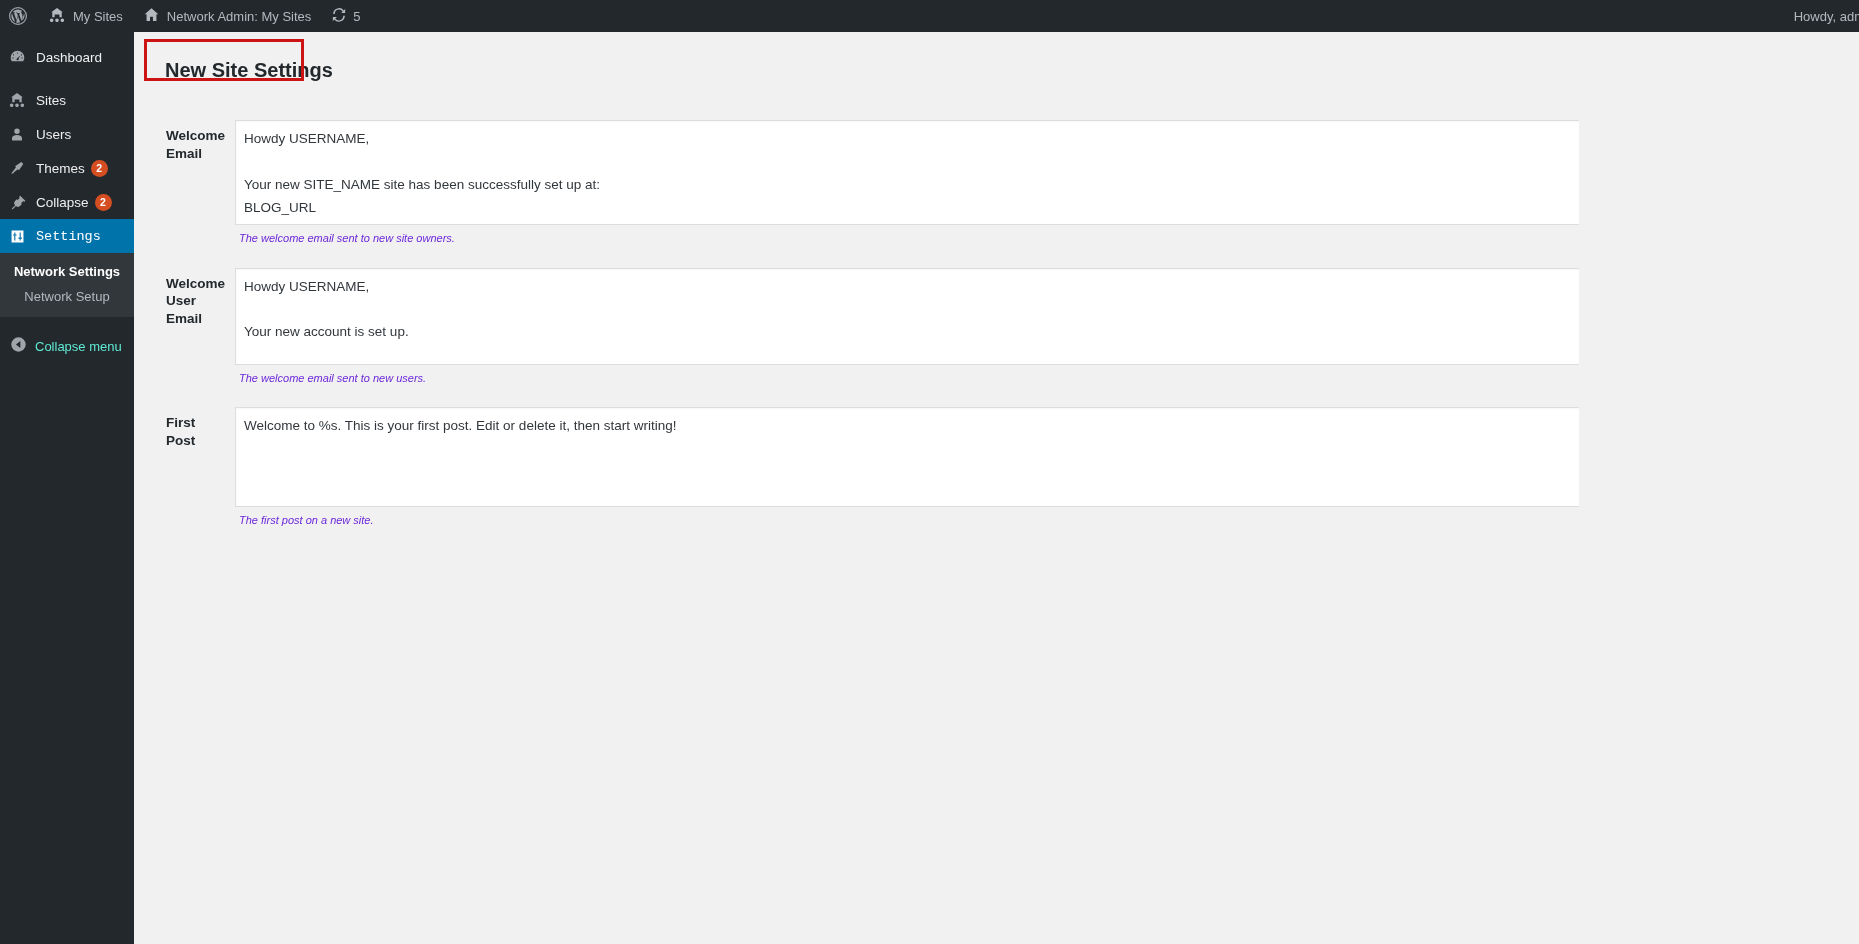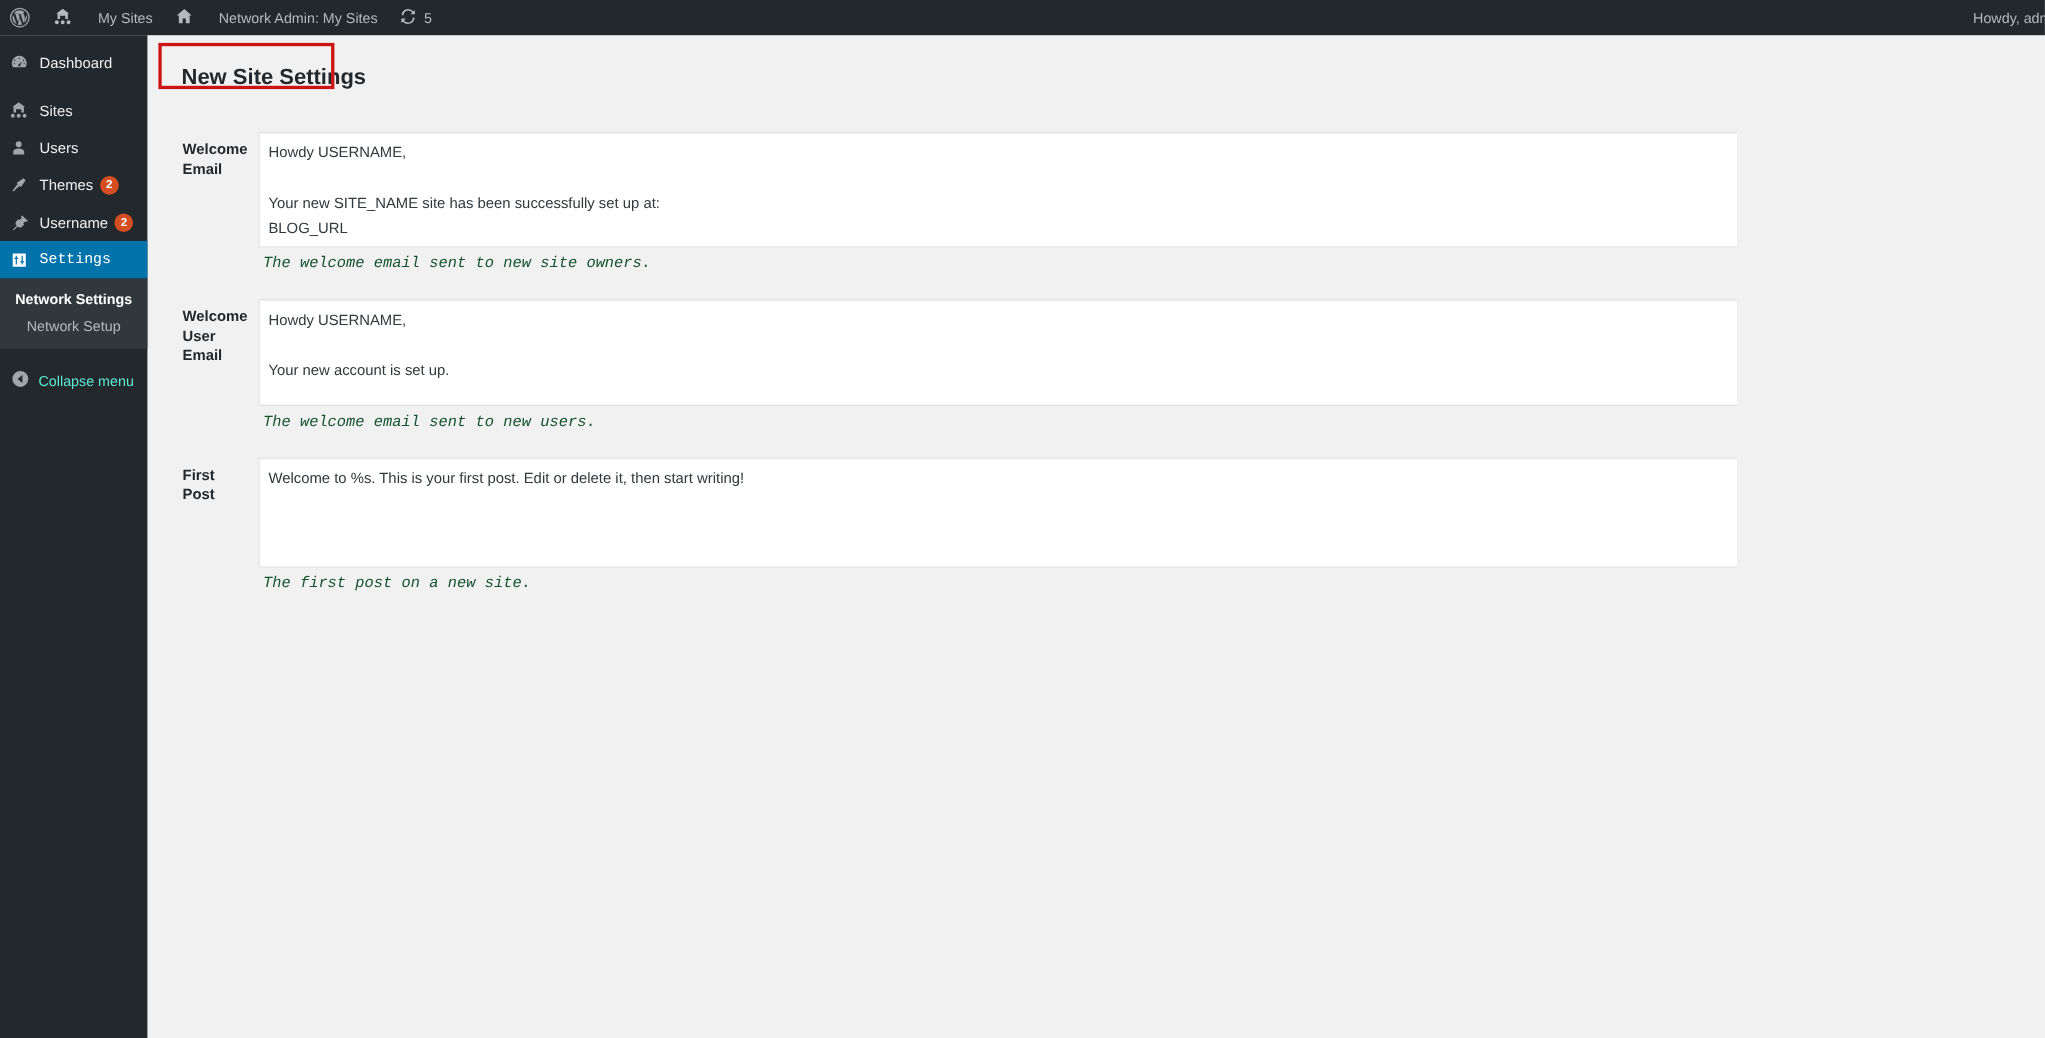--- a/index.html
+++ b/index.html
@@ -16,21 +16,21 @@
   #adminbar {
     position: absolute; top: 0; left: 0;
     width: 1859px; height: 32px;
     background: #23282d;
     color: #b4b9be;
     font-size: 13px;
     display: flex; align-items: center;
     z-index: 50;
   }
   .ab-item {
-    display: flex; align-items: center; gap: 23px;
+    display: flex; align-items: center; gap: 7px;
     height: 32px; padding: 0 10px;
     color: #b4b9be; cursor: pointer; white-space: nowrap;
   }
   .ab-item:first-child { padding-left: 8px; }
   .ab-logo svg { display: block; }
   .ab-spacer { flex: 1 1 auto; }
   .ab-right {
     margin-right: -14px;
     color: #b4b9be;
     font-size: 13px;
@@ -198,25 +198,24 @@
   }
   .resize-grip {
     position: absolute;
     right: 2px; bottom: 2px;
     width: 9px; height: 9px;
     color: #b5b5b5;
     font-size: 9px; line-height: 9px;
   }
   p.description {
     margin: 5px 0 0 4px;
-    font-size: 14px;
+    font-size: 11px;
     font-style: italic;
-    color: #14532d;
+    color: #6d28d9;
     line-height: 1.5;
-    font-family: Liberation Mono, monospace;
   }
 </style>
 </head>
 <body>
 
 <div id="adminbar">
   <div class="ab-item ab-logo">
     <span>
       <svg width="20" height="20" viewBox="0 0 20 20" fill="#a0a5aa">
         <path d="M10 1a9 9 0 100 18 9 9 0 000-18zm0 1.2a7.8 7.8 0 110 15.6 7.8 7.8 0 010-15.6zM3.4 10a6.6 6.6 0 003.72 5.94L3.94 7.3A6.56 6.56 0 003.4 10zm11.06-.33c0-.82-.3-1.39-.55-1.83-.34-.55-.66-1.01-.66-1.56 0-.61.46-1.18 1.12-1.18h.09A6.58 6.58 0 0010 3.4a6.6 6.6 0 00-5.5 2.96h.42c.7 0 1.78-.09 1.78-.09.36-.02.4.51.04.55 0 0-.36.05-.77.07l2.44 7.26 1.47-4.4-1.05-2.86c-.36-.02-.7-.07-.7-.07-.36-.02-.32-.57.04-.55 0 0 1.1.09 1.76.9.7 0 1.78-.09 1.78-.09.36-.02.4.51.04.55 0 0-.36.05-.77.07l2.42 7.2.67-2.23c.29-.93.51-1.6.51-2.17zm-4.34.92l-2.01 5.84a6.61 6.61 0 004.06-.1.6.6 0 01-.05-.1l-2-5.64zm5.7-3.76c.3.53.05 1.42-.2 2.3l-1.97 5.7A6.6 6.6 0 0016.6 10c0-1.13-.29-2.2-.79-3.13z"></path>
@@ -297,21 +296,21 @@
       <span>Themes</span>
       <span class="badge">2</span>
     </div>
 
     <div class="menu-item">
       <span class="mi-icon">
         <svg width="17" height="17" viewBox="0 0 20 20" fill="currentColor">
           <path d="M13.1 2.2l-1.4 1.4 1 1-2.6 2.6-1-1-2 2a3.6 3.6 0 00.2 5l-4 4 .9.9 4-4a3.6 3.6 0 005-.2l2-2-1-1 2.6-2.6 1 1 1.4-1.4-6.1-5.7z"></path>
         </svg>
       </span>
-      <span>Username</span>
+      <span>Collapse</span>
       <span class="badge">2</span>
     </div>
 
     <div class="menu-item current">
       <span class="mi-icon">
         <svg width="17" height="17" viewBox="0 0 20 20" fill="currentColor">
           <path d="M3 3h14v14H3V3zm3.2 2.4v2.1H4.8v1.3h1.4v5.8h1.3V8.8h1.4V7.5H7.5V5.4H6.2zm6.3 0v5.8h-1.4v1.3h1.4v2.1h1.3v-2.1h1.4v-1.3h-1.4V5.4h-1.3z"></path>
         </svg>
       </span>
       <span>Settings</span>

